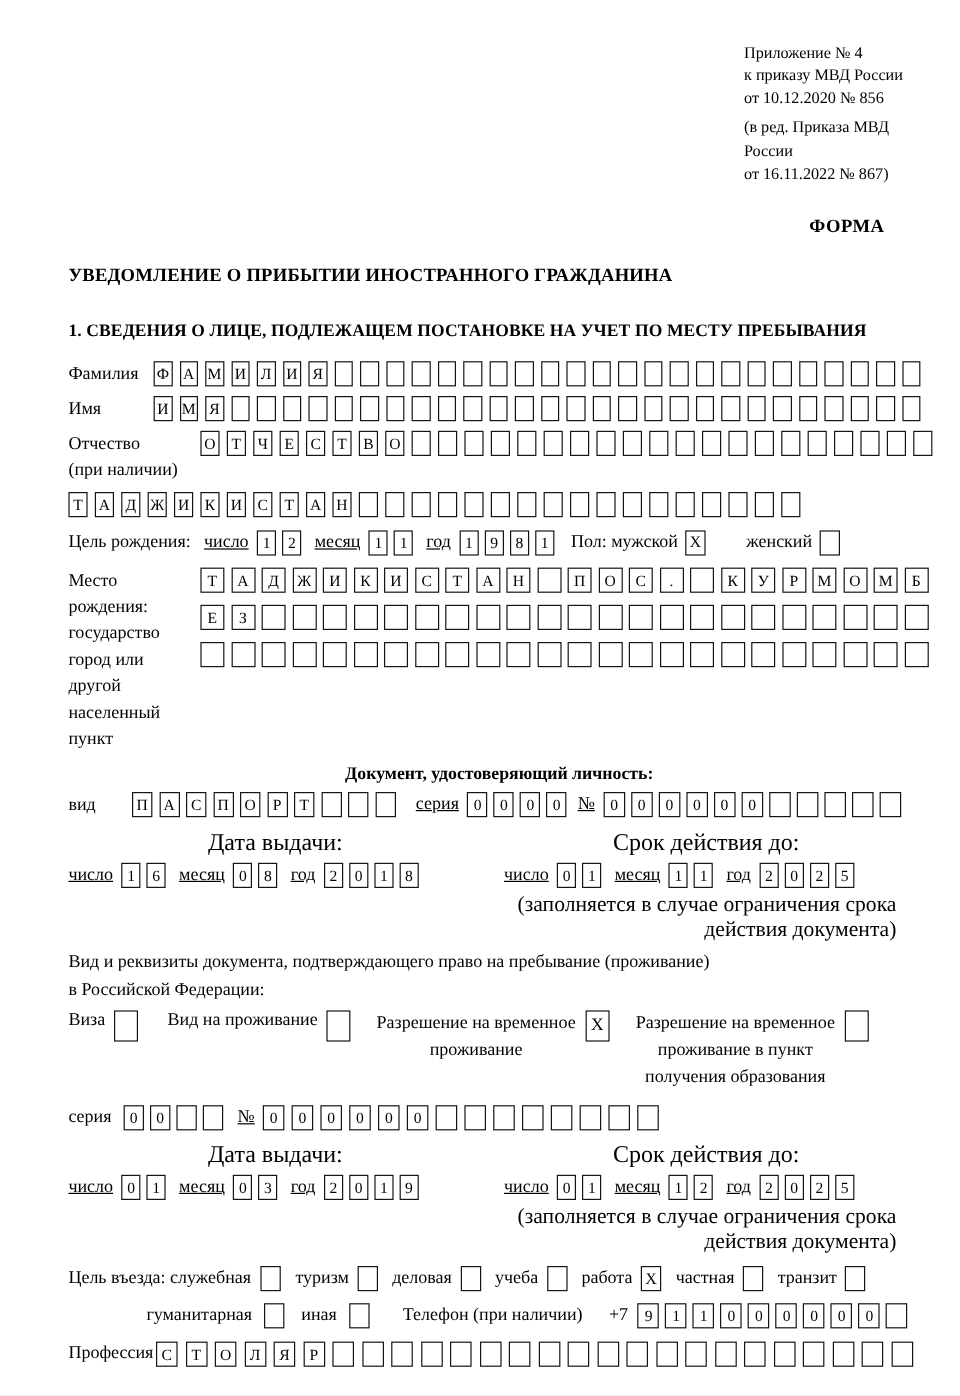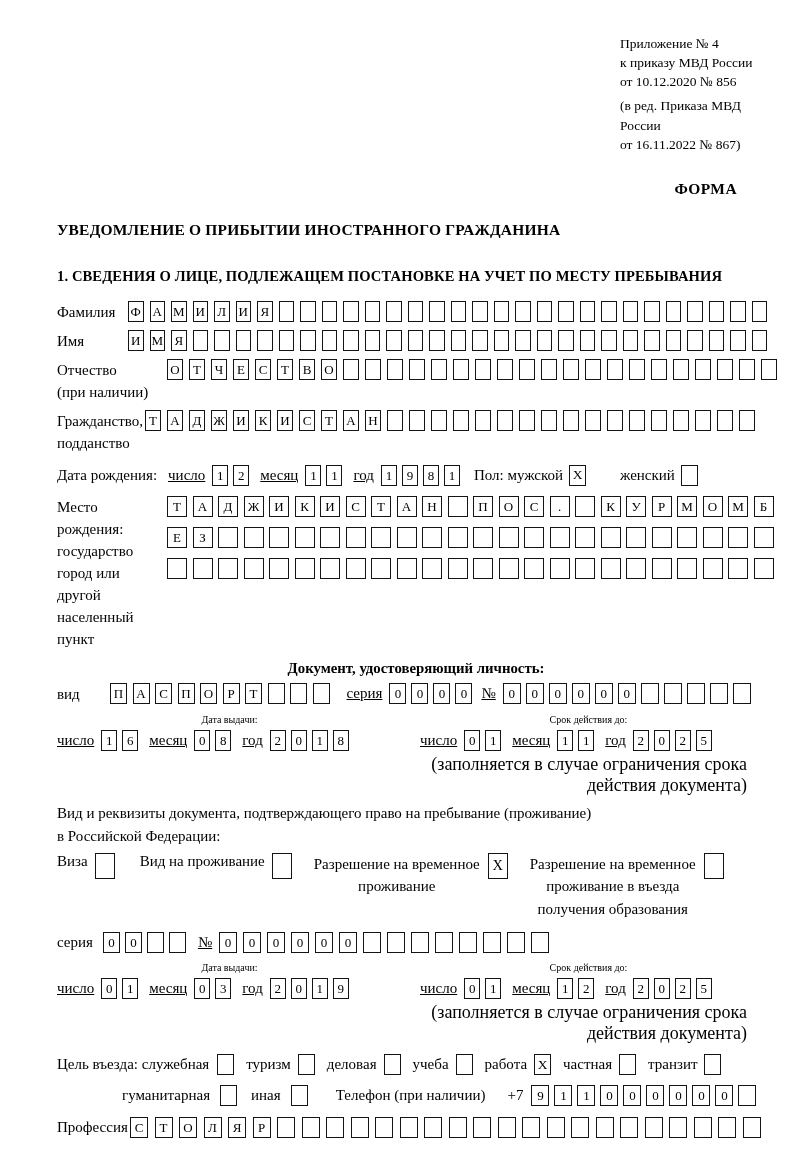--- a/index.html
+++ b/index.html
@@ -47,21 +47,21 @@
   .glbl{margin:0 6px 0 14px;}
   
   .stack{display:flex;flex-direction:column;}
   .stack.g10{gap:10px}
   
   .cheading{text-align:center;font-weight:bold;font-size:14.8px;margin-top:10px;}
   
   .dpair{display:flex;margin-top:9px;}
   .dp-l{width:345px;flex:0 0 auto;}
   .dp-r{flex:1;}
-  .dp-h{text-align:center;font-size:10px;}
+  .dp-h{text-align:center;font-size:20px;}
   .dgroup{display:flex;align-items:center;margin-top:5px;}
   .dp-r .dgroup{margin-left:18px;}
   .dp-cap{font-size:18px;text-align:right;margin-top:3px;margin-right:28px;}
   
   .resrow{display:flex;align-items:flex-start;margin-top:8px;}
   .optblock{text-align:center;line-height:1.5;}
   .optlbl{margin-right:7px;}
   .purp .optlbl{margin-left:12px;}
 </style>
 </head>
@@ -190,24 +190,20 @@
         <span class="cell"></span>
         <span class="cell"></span>
         <span class="cell"></span>
         <span class="cell"></span>
         <span class="cell"></span>
         <span class="cell"></span>
       </span>
   </div>
 
   <div class="frow top">
-    <span class="flabel w-cit">
-      <div>Гражданство,</div>
-      <div>подданство</div>
-    </span>
     <span class="cells c28">
         <span class="cell">Т</span>
         <span class="cell">А</span>
         <span class="cell">Д</span>
         <span class="cell">Ж</span>
         <span class="cell">И</span>
         <span class="cell">К</span>
         <span class="cell">И</span>
         <span class="cell">С</span>
         <span class="cell">Т</span>
@@ -227,21 +223,21 @@
         <span class="cell"></span>
         <span class="cell"></span>
         <span class="cell"></span>
         <span class="cell"></span>
         <span class="cell"></span>
         <span class="cell"></span>
       </span>
   </div>
 
   <div class="frow" style="margin-top:11px">
-    <span>Дата рождения:</span>
+    <span>Цель рождения:</span>
     <span class="dlbl">число</span>
     <span class="cells dcells">
         <span class="cell">1</span>
         <span class="cell">2</span>
       </span>
     <span class="dlbl">месяц</span>
     <span class="cells dcells">
         <span class="cell">1</span>
         <span class="cell">1</span>
       </span>
@@ -442,21 +438,21 @@
     <span class="cbx"></span>
     <span class="optlbl" style="margin-left:25px">Вид на проживание</span>
     <span class="cbx"></span>
     <span class="optblock" style="margin-left:22px">
       <div>Разрешение на временное</div>
       <div>проживание</div>
     </span>
     <span class="cbx" style="margin-left:8px">X</span>
     <span class="optblock" style="margin-left:22px">
       <div>Разрешение на временное</div>
-      <div>проживание в въезда</div>
+      <div>проживание в пункт</div>
       <div>получения образования</div>
     </span>
     <span class="cbx" style="margin-left:8px"></span>
   </div>
 
   <div class="frow" style="margin-top:12px">
     <span>серия</span>
     <span class="cells c4" style="margin-left:10px">
         <span class="cell">0</span>
         <span class="cell">0</span>

